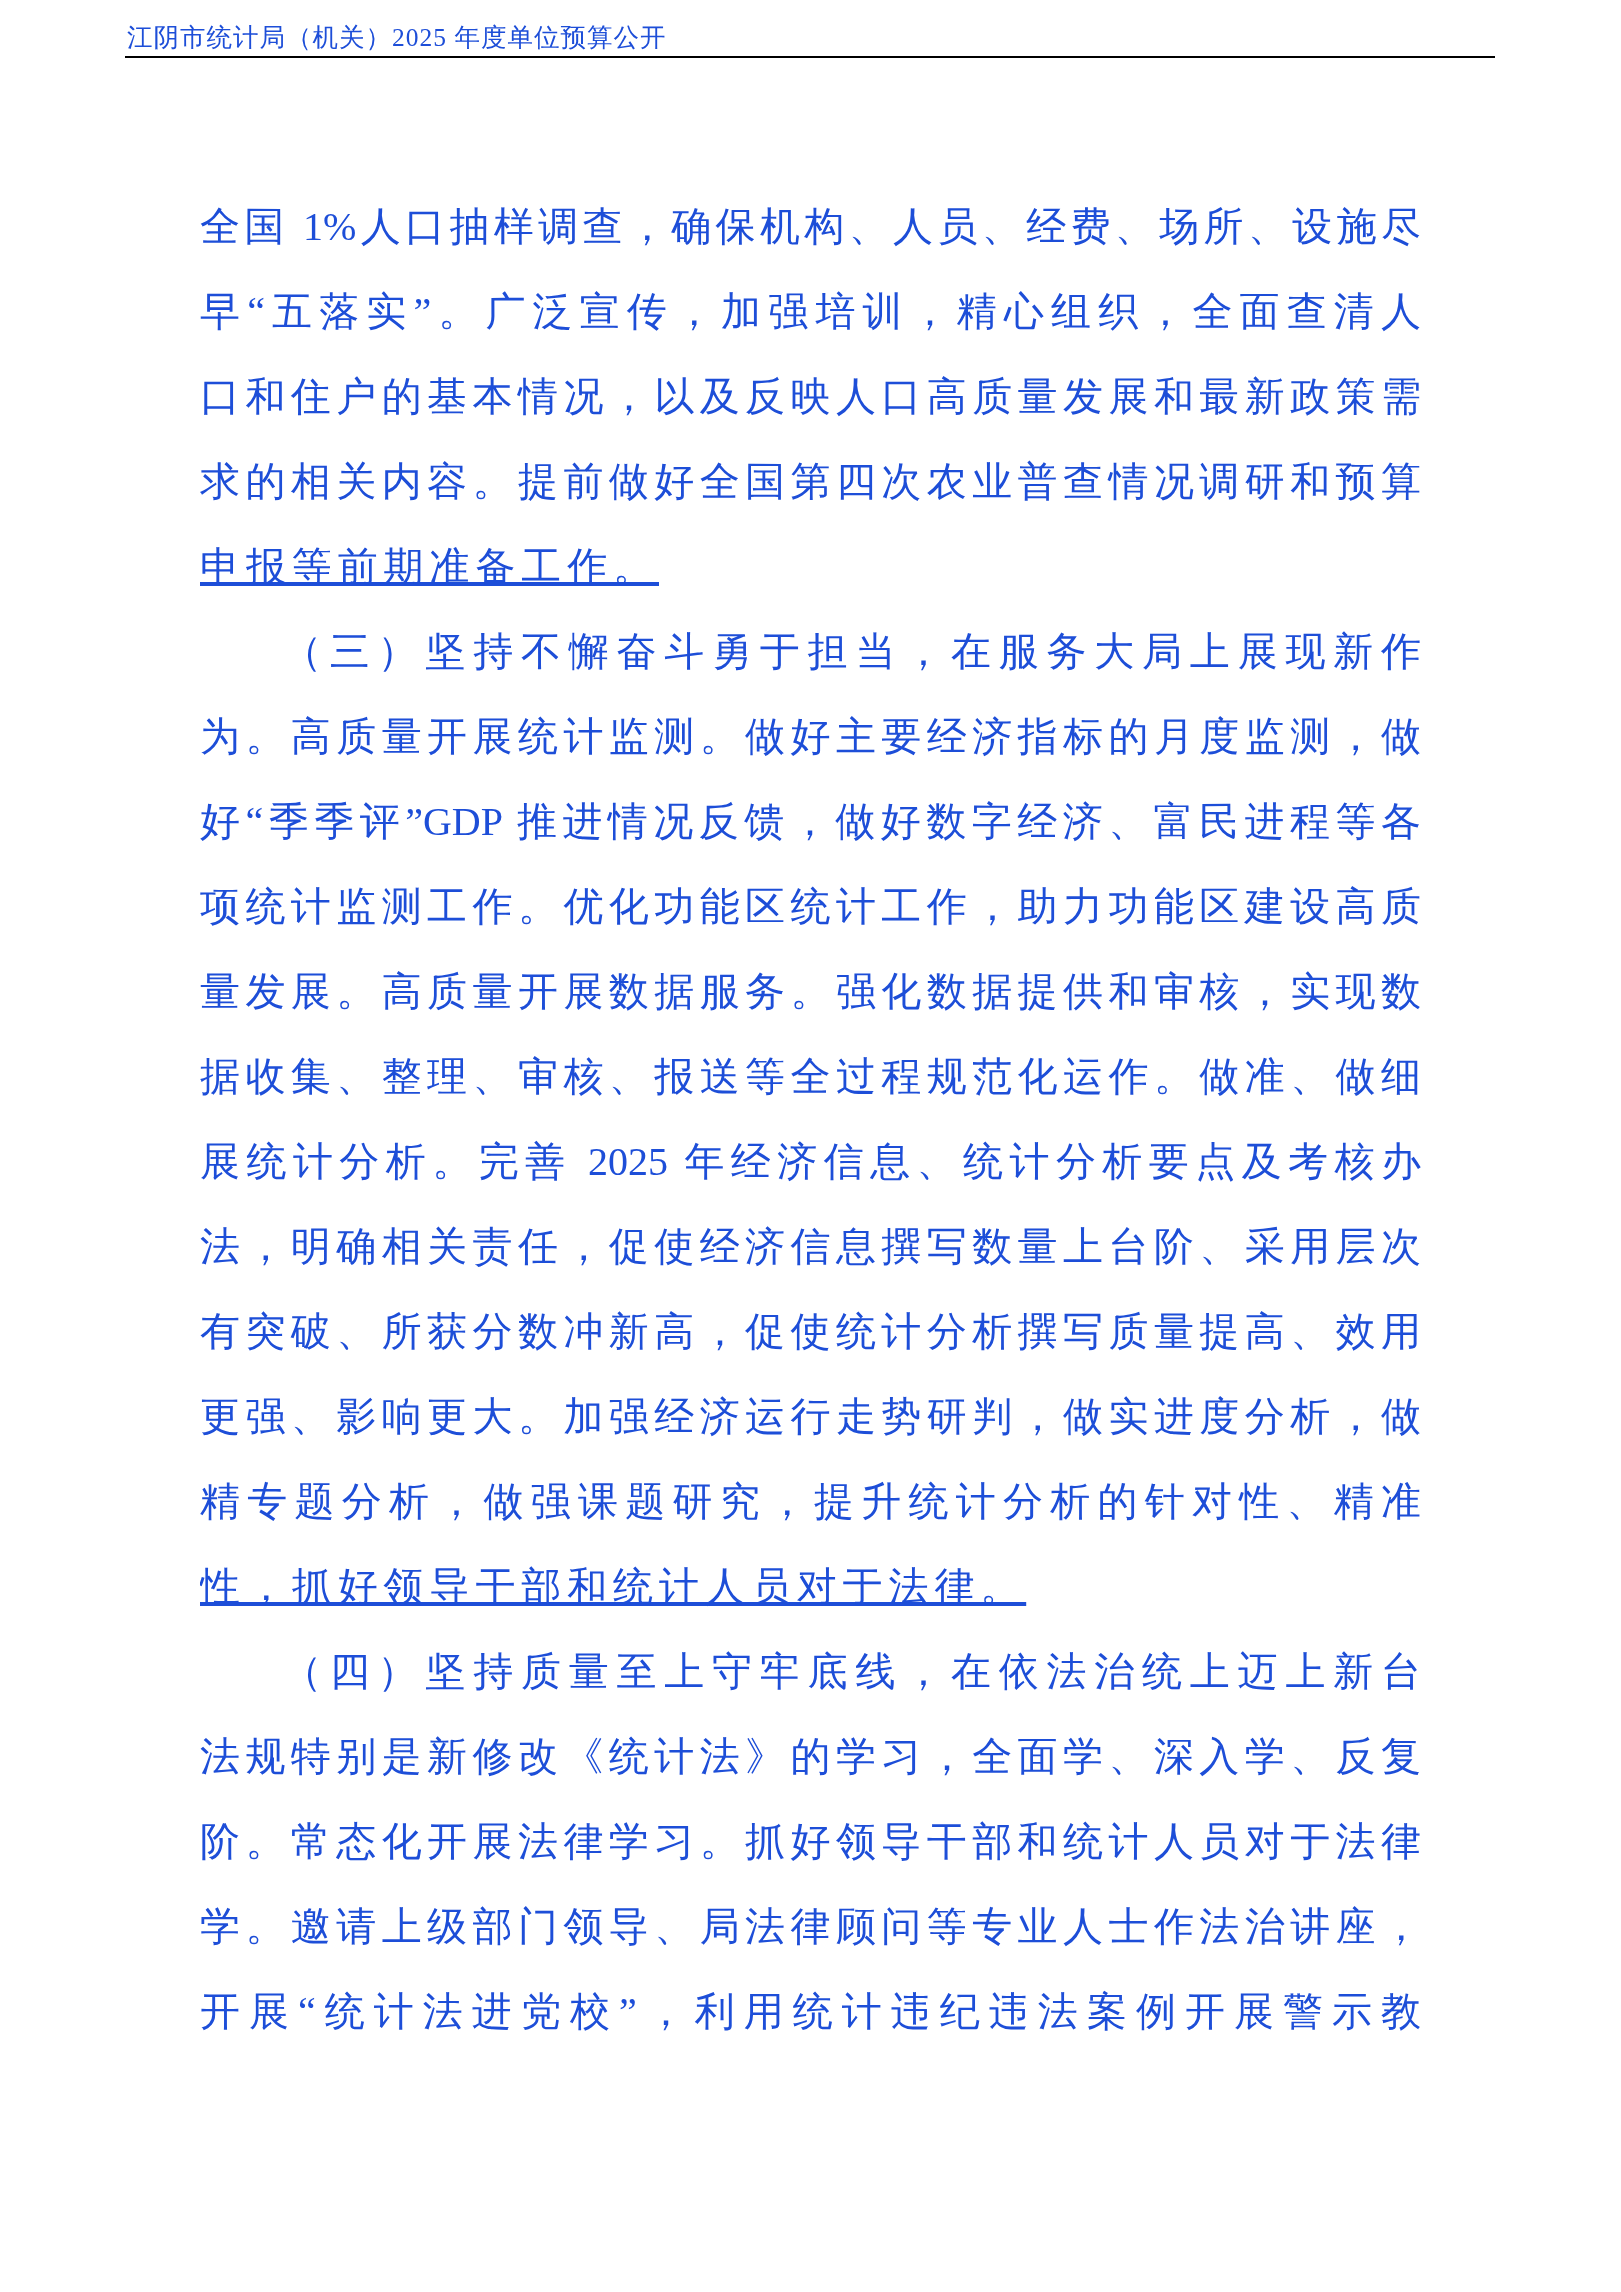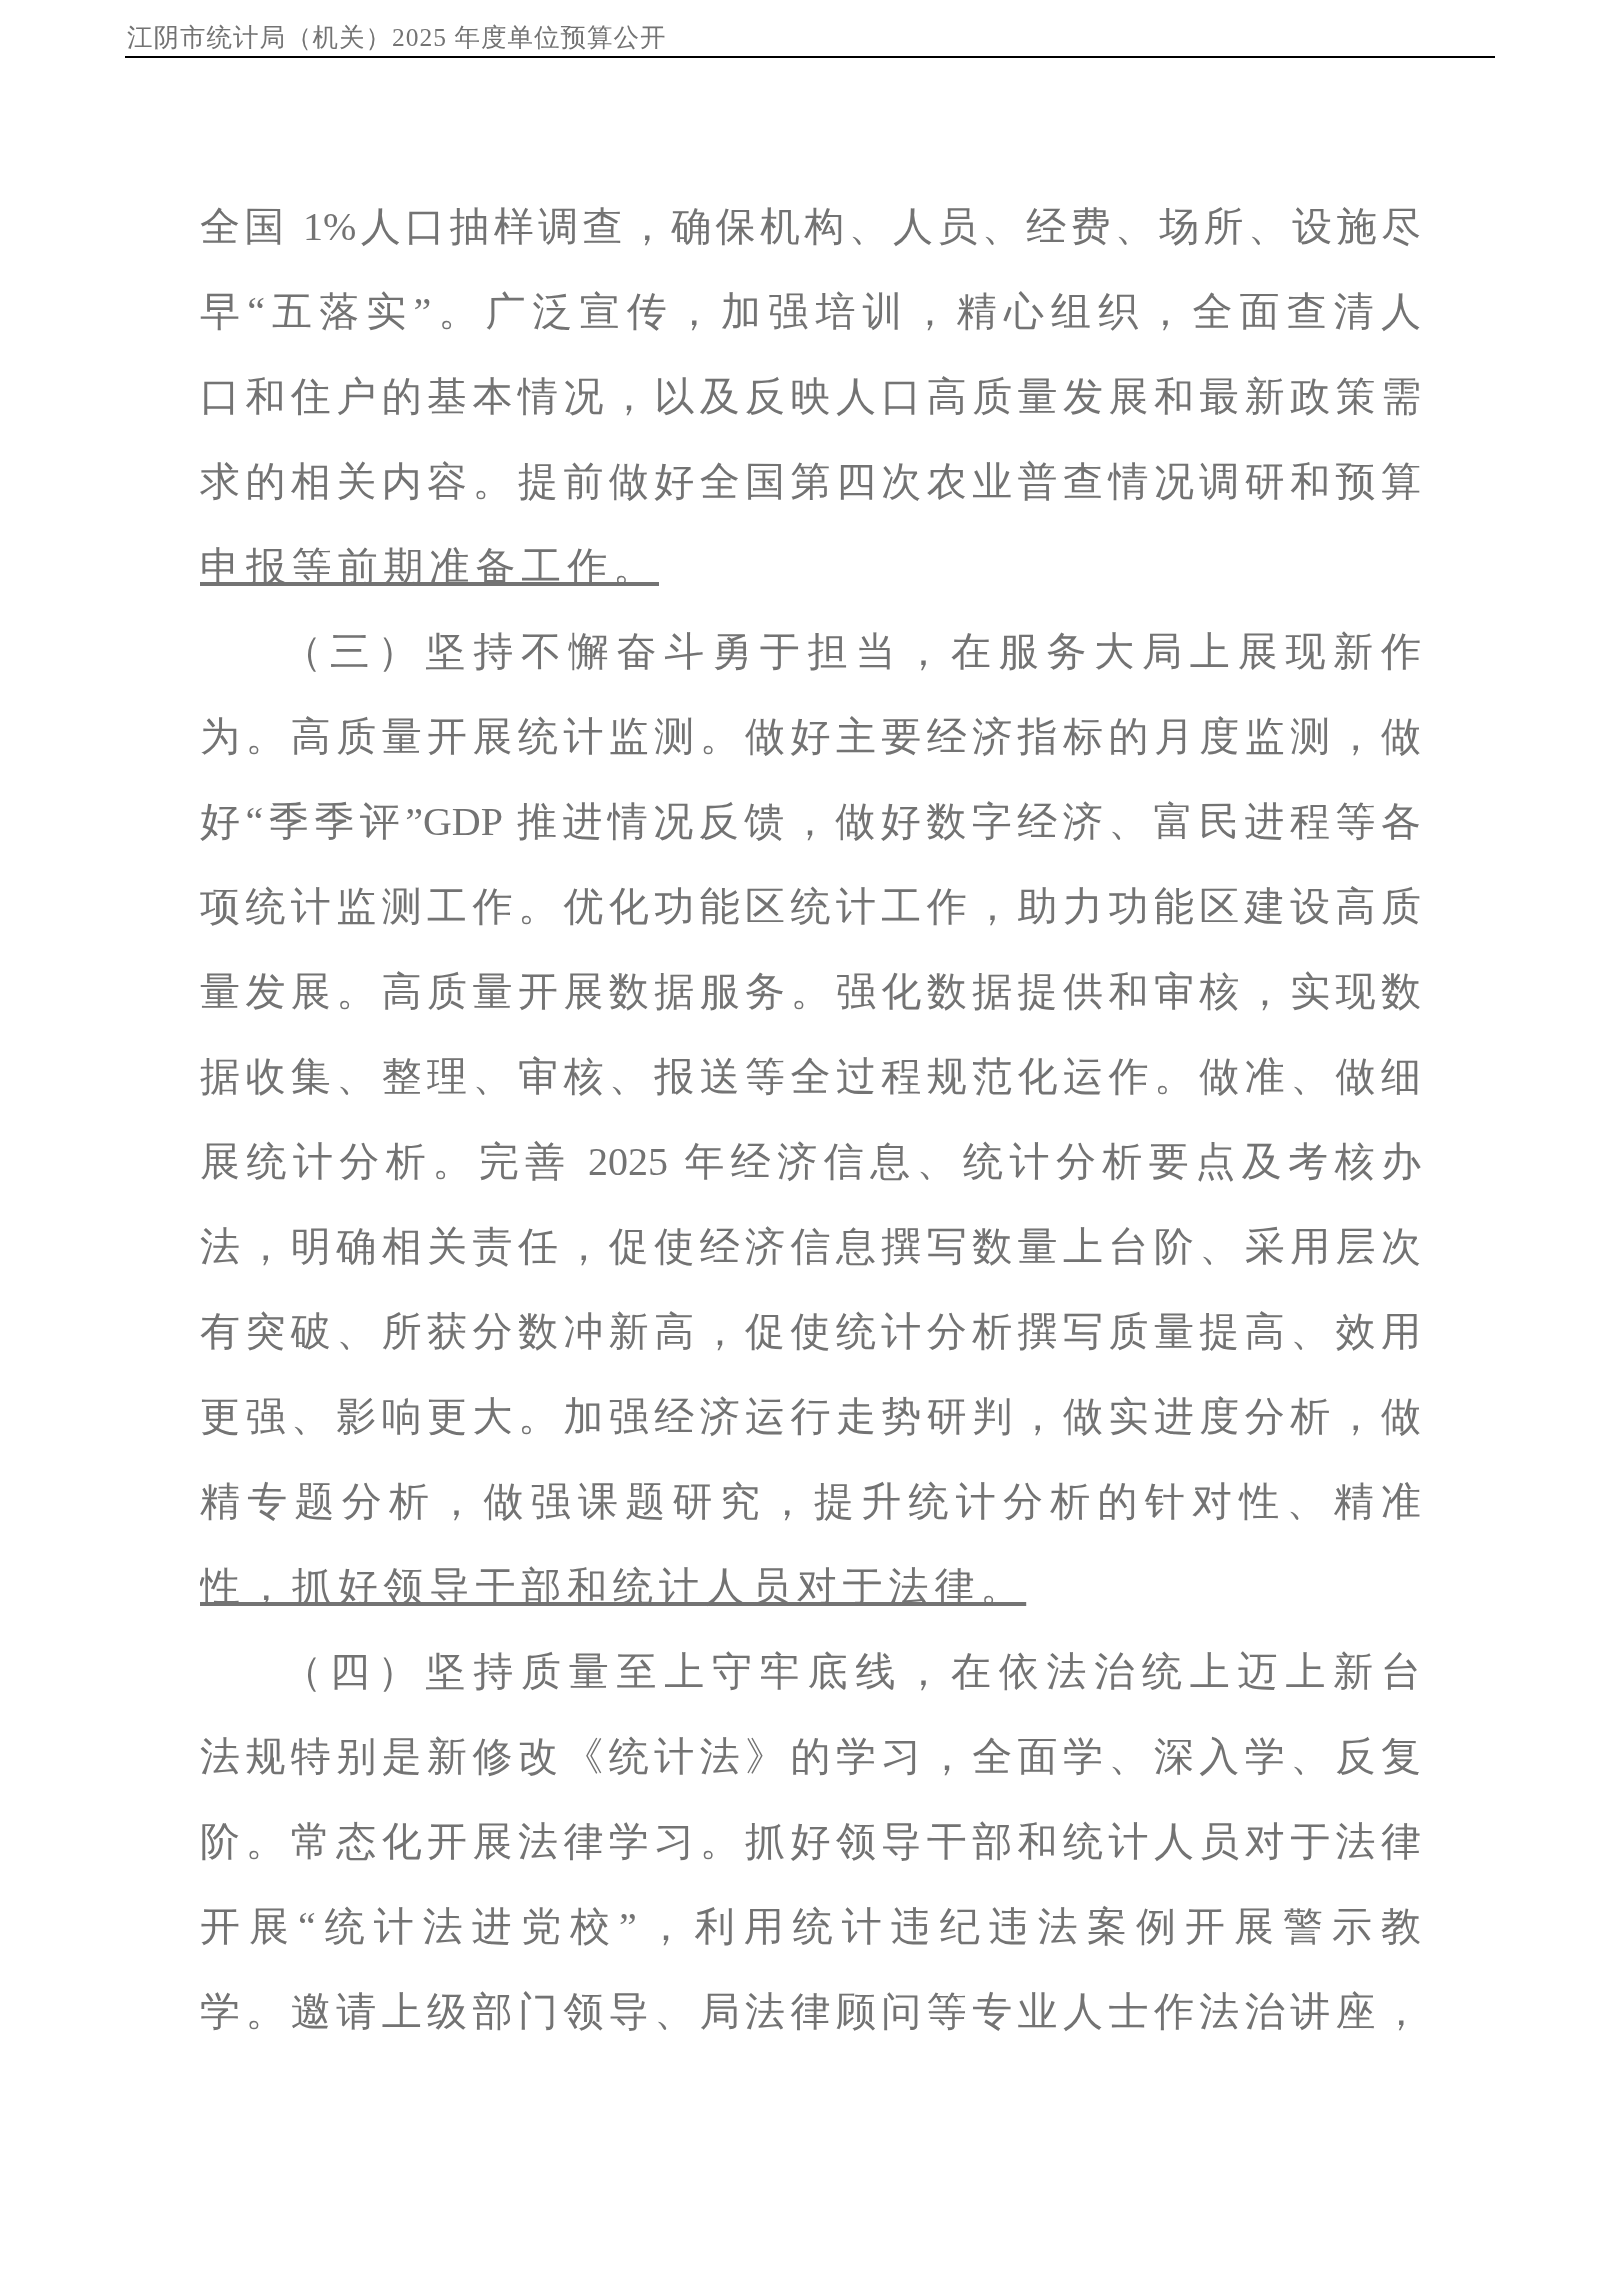--- a/index.html
+++ b/index.html
@@ -1,21 +1,21 @@
 <!DOCTYPE html>
 <html><head>
 <meta charset="utf-8">
 <style>
   html, body { margin: 0; padding: 0; background: #ffffff; }
   .page {
     position: relative;
     width: 1621px;
     height: 2085px;
     background: #ffffff;
-    color: #737373;
+    color: #1d4ed8;
     font-family: "Liberation Serif", "DejaVu Serif", serif;
     overflow: hidden;
   }
   .header-title {
     position: absolute;
     left: 127px;
     top: 20.6px;
     font-size: 25.5px;
     line-height: 33px;
     letter-spacing: 1px;
@@ -84,19 +84,19 @@
       <div class="line">据收集、整理、审核、报送等全过程规范化运作。做准、做细</div>
       <div class="line">展统计分析。完善 2025 年经济信息、统计分析要点及考核办</div>
       <div class="line">法，明确相关责任，促使经济信息撰写数量上台阶、采用层次</div>
       <div class="line">有突破、所获分数冲新高，促使统计分析撰写质量提高、效用</div>
       <div class="line">更强、影响更大。加强经济运行走势研判，做实进度分析，做</div>
       <div class="line">精专题分析，做强课题研究，提升统计分析的针对性、精准</div>
       <div class="line end">性，抓好领导干部和统计人员对于法律。</div>
       <div class="line indent">（四）坚持质量至上守牢底线，在依法治统上迈上新台</div>
       <div class="line">法规特别是新修改《统计法》的学习，全面学、深入学、反复</div>
       <div class="line">阶。常态化开展法律学习。抓好领导干部和统计人员对于法律</div>
+      <div class="line">学。邀请上级部门领导、局法律顾问等专业人士作法治讲座，</div>
       <div class="line">开展“统计法进党校”，利用统计违纪违法案例开展警示教</div>
-      <div class="line">学。邀请上级部门领导、局法律顾问等专业人士作法治讲座，</div>
     </main>
 
   <div class="page-footer">- 5 -</div>
 </div>
 
 
 </body></html>

